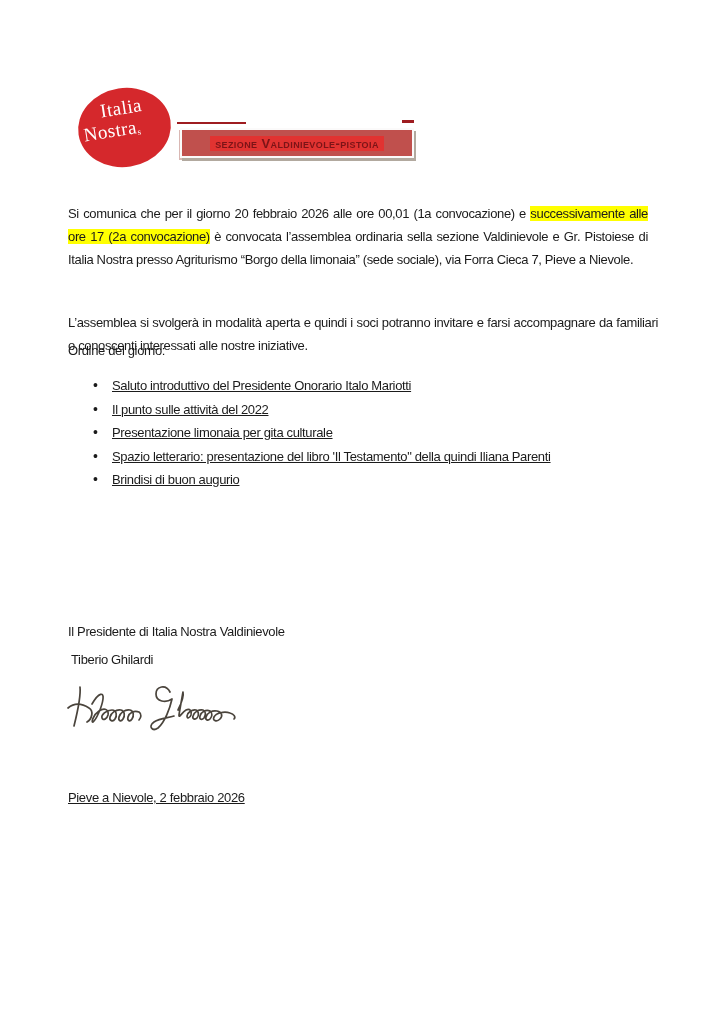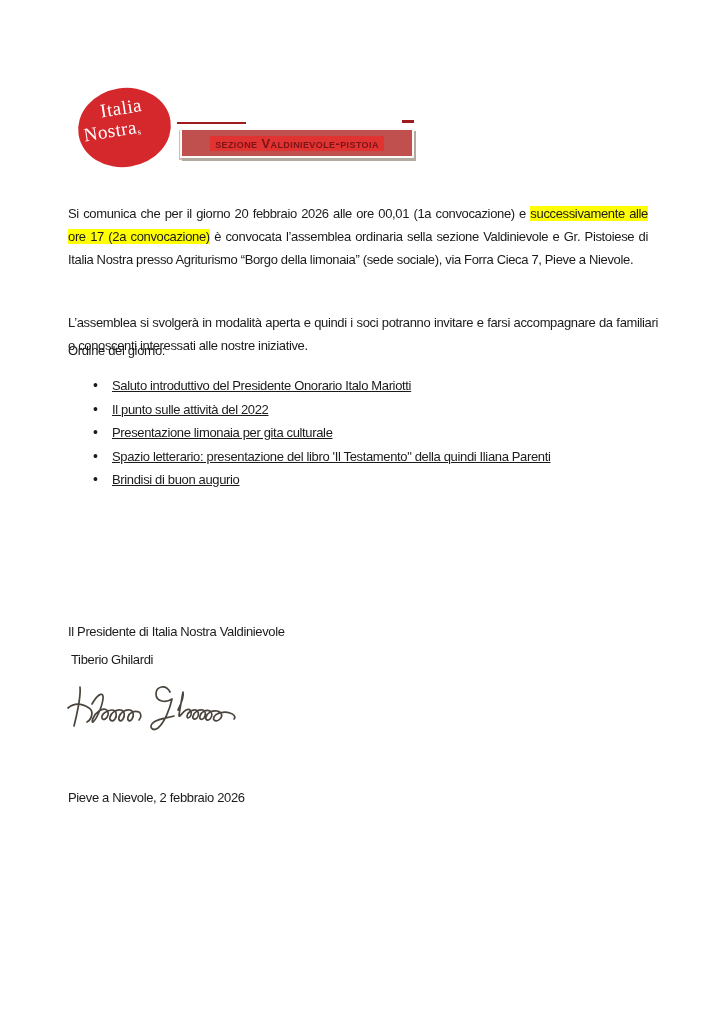--- a/index.html
+++ b/index.html
@@ -75,21 +75,21 @@
     padding-left:44px;
     line-height:23.5px;
   }
   ul.agenda li::before{
     content:"\2022";
     position:absolute;left:25px;top:0;
     font-size:14px;
   }
   .closing-role{position:absolute;top:418px;left:0;margin:0;}
   .closing-name{position:absolute;top:446px;left:3px;margin:0;}
-  .dateline{position:absolute;top:584px;left:0;margin:0;}
+  .dateline{position:absolute;top:584px;left:0;margin:0;text-decoration:underline;}
   
   .signature{
     position:absolute;left:64px;top:680px;
     width:178px;height:52px;
   }
   .signature svg path{
     fill:none;stroke:#4a443c;stroke-width:1.7;
     stroke-linecap:round;stroke-linejoin:round;
   }
 </style>

